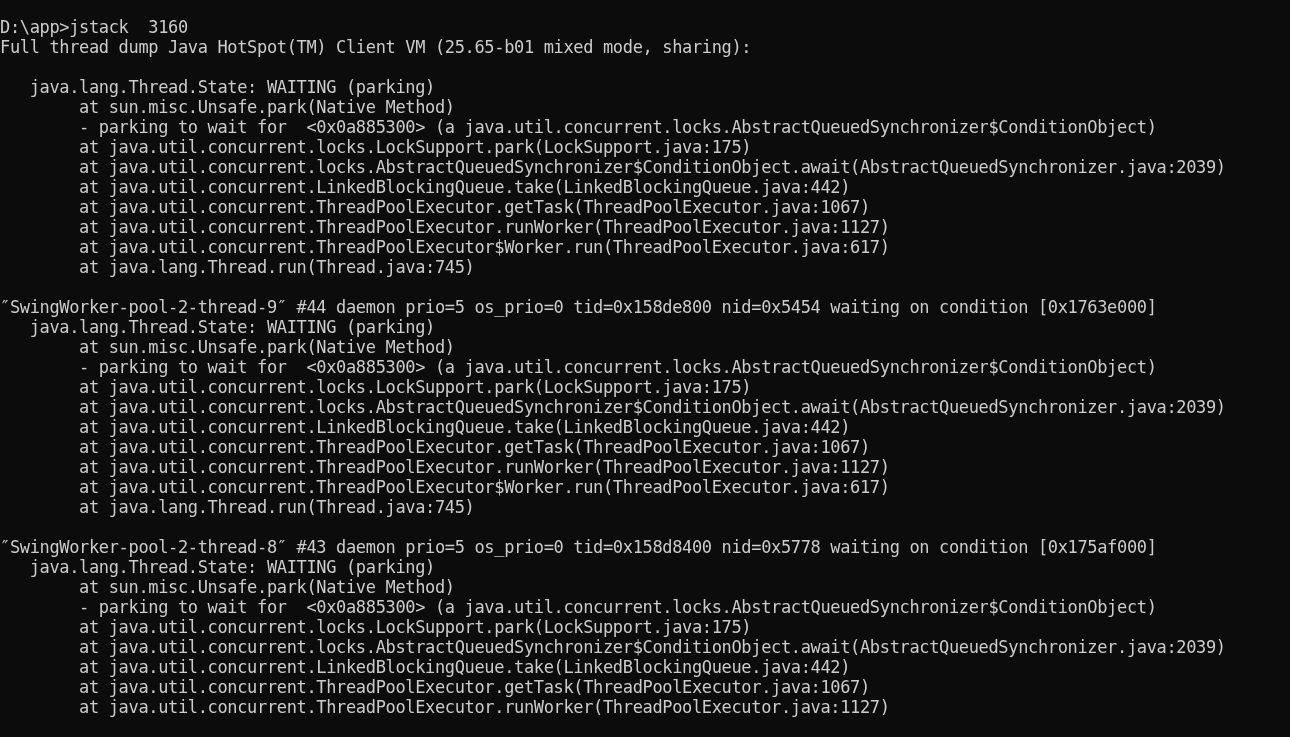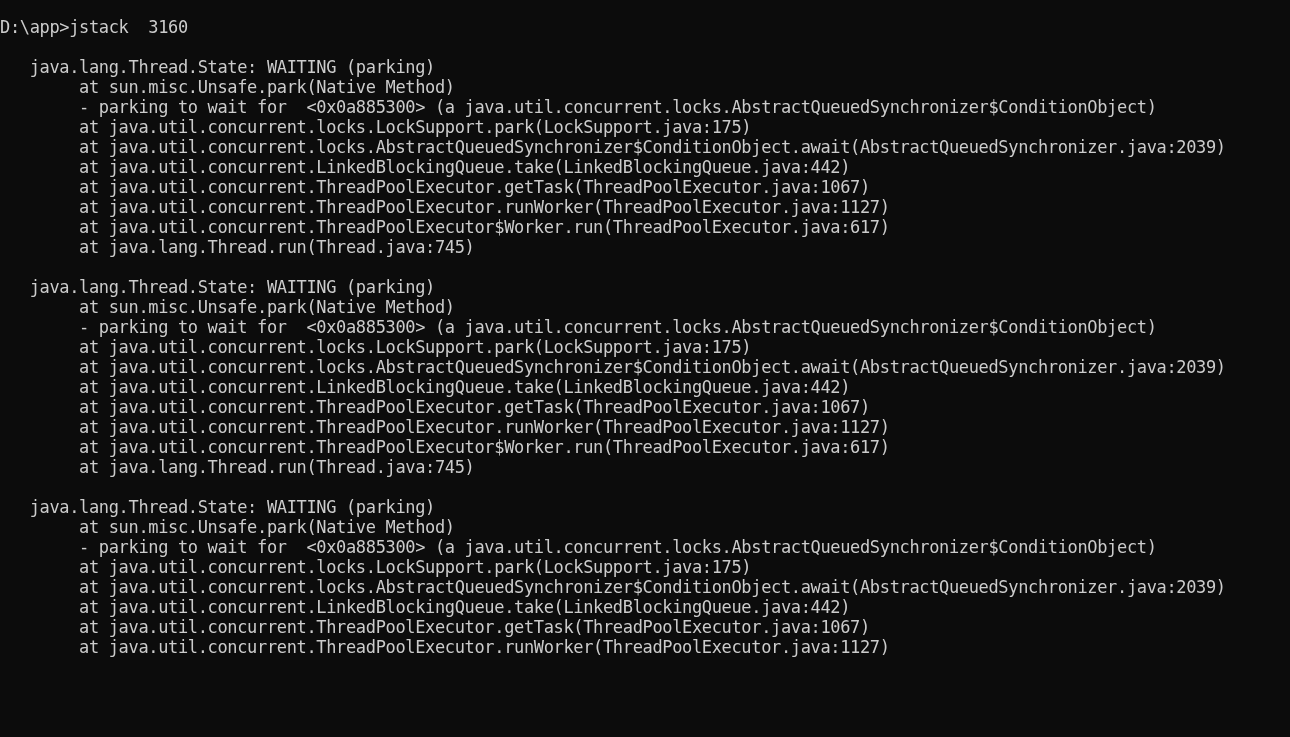--- a/index.html
+++ b/index.html
@@ -37,43 +37,46 @@
     background: #cccccc;
     color: #0c0c0c;
   }
 </style>
 </head>
 <body>
 
 <div id="terminal">
   <div id="terminal-output">
       <div class="line">D:\app&gt;jstack  3160</div>
+      <div class="line">Full thread dump Java HotSpot(TM) Client VM (25.65-b01 mixed mode, sharing):</div>
       <div class="line">&nbsp;</div>
       <div class="line">   java.lang.Thread.State: WAITING (parking)</div>
       <div class="line">        at sun.misc.Unsafe.park(Native Method)</div>
       <div class="line">        - parking to wait for  &lt;0x0a885300&gt; (a java.util.concurrent.locks.AbstractQueuedSynchronizer$ConditionObject)</div>
       <div class="line">        at java.util.concurrent.locks.LockSupport.park(LockSupport.java:175)</div>
       <div class="line">        at java.util.concurrent.locks.AbstractQueuedSynchronizer$ConditionObject.await(AbstractQueuedSynchronizer.java:2039)</div>
       <div class="line">        at java.util.concurrent.LinkedBlockingQueue.take(LinkedBlockingQueue.java:442)</div>
       <div class="line">        at java.util.concurrent.ThreadPoolExecutor.getTask(ThreadPoolExecutor.java:1067)</div>
       <div class="line">        at java.util.concurrent.ThreadPoolExecutor.runWorker(ThreadPoolExecutor.java:1127)</div>
       <div class="line">        at java.util.concurrent.ThreadPoolExecutor$Worker.run(ThreadPoolExecutor.java:617)</div>
       <div class="line">        at java.lang.Thread.run(Thread.java:745)</div>
       <div class="line">&nbsp;</div>
+      <div class="line">″SwingWorker-pool-2-thread-9″ #44 daemon prio=5 os_prio=0 tid=0x158de800 nid=0x5454 waiting on condition [0x1763e000]</div>
       <div class="line">   java.lang.Thread.State: WAITING (parking)</div>
       <div class="line">        at sun.misc.Unsafe.park(Native Method)</div>
       <div class="line">        - parking to wait for  &lt;0x0a885300&gt; (a java.util.concurrent.locks.AbstractQueuedSynchronizer$ConditionObject)</div>
       <div class="line">        at java.util.concurrent.locks.LockSupport.park(LockSupport.java:175)</div>
       <div class="line">        at java.util.concurrent.locks.AbstractQueuedSynchronizer$ConditionObject.await(AbstractQueuedSynchronizer.java:2039)</div>
       <div class="line">        at java.util.concurrent.LinkedBlockingQueue.take(LinkedBlockingQueue.java:442)</div>
       <div class="line">        at java.util.concurrent.ThreadPoolExecutor.getTask(ThreadPoolExecutor.java:1067)</div>
       <div class="line">        at java.util.concurrent.ThreadPoolExecutor.runWorker(ThreadPoolExecutor.java:1127)</div>
       <div class="line">        at java.util.concurrent.ThreadPoolExecutor$Worker.run(ThreadPoolExecutor.java:617)</div>
       <div class="line">        at java.lang.Thread.run(Thread.java:745)</div>
       <div class="line">&nbsp;</div>
+      <div class="line">″SwingWorker-pool-2-thread-8″ #43 daemon prio=5 os_prio=0 tid=0x158d8400 nid=0x5778 waiting on condition [0x175af000]</div>
       <div class="line">   java.lang.Thread.State: WAITING (parking)</div>
       <div class="line">        at sun.misc.Unsafe.park(Native Method)</div>
       <div class="line">        - parking to wait for  &lt;0x0a885300&gt; (a java.util.concurrent.locks.AbstractQueuedSynchronizer$ConditionObject)</div>
       <div class="line">        at java.util.concurrent.locks.LockSupport.park(LockSupport.java:175)</div>
       <div class="line">        at java.util.concurrent.locks.AbstractQueuedSynchronizer$ConditionObject.await(AbstractQueuedSynchronizer.java:2039)</div>
       <div class="line">        at java.util.concurrent.LinkedBlockingQueue.take(LinkedBlockingQueue.java:442)</div>
       <div class="line">        at java.util.concurrent.ThreadPoolExecutor.getTask(ThreadPoolExecutor.java:1067)</div>
       <div class="line">        at java.util.concurrent.ThreadPoolExecutor.runWorker(ThreadPoolExecutor.java:1127)</div>
     </div>
 </div>

